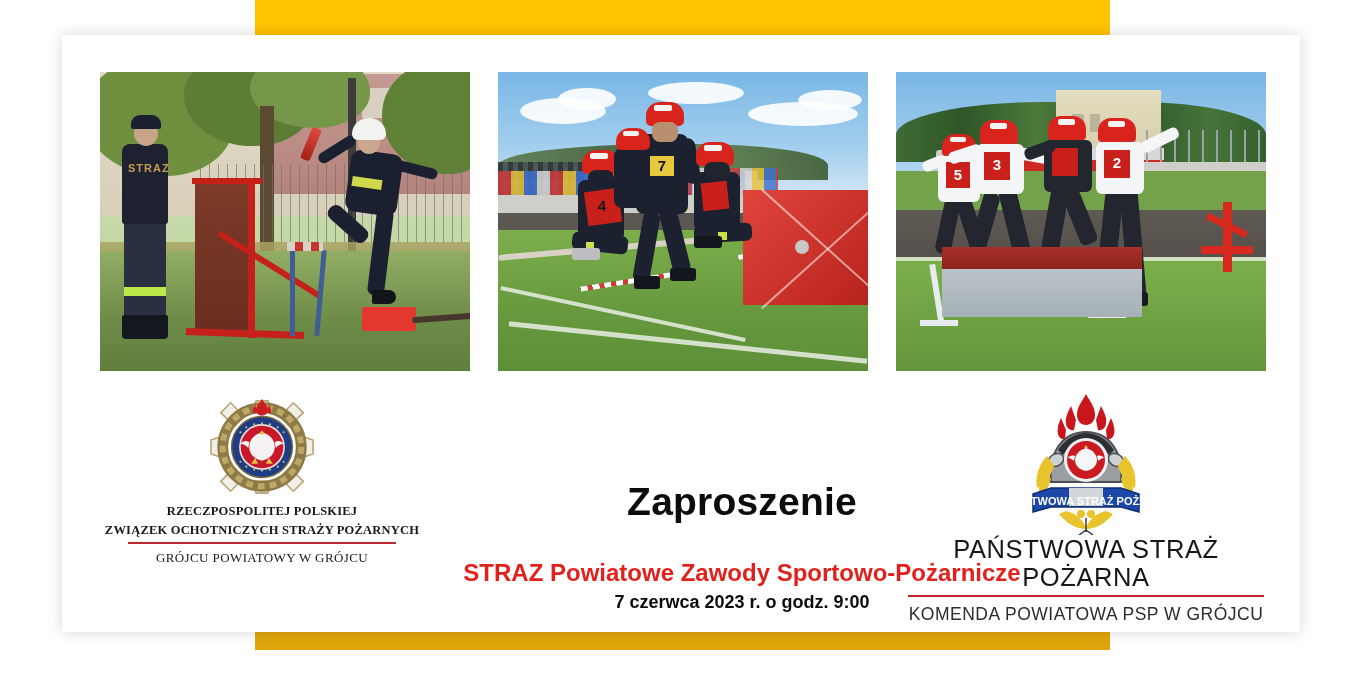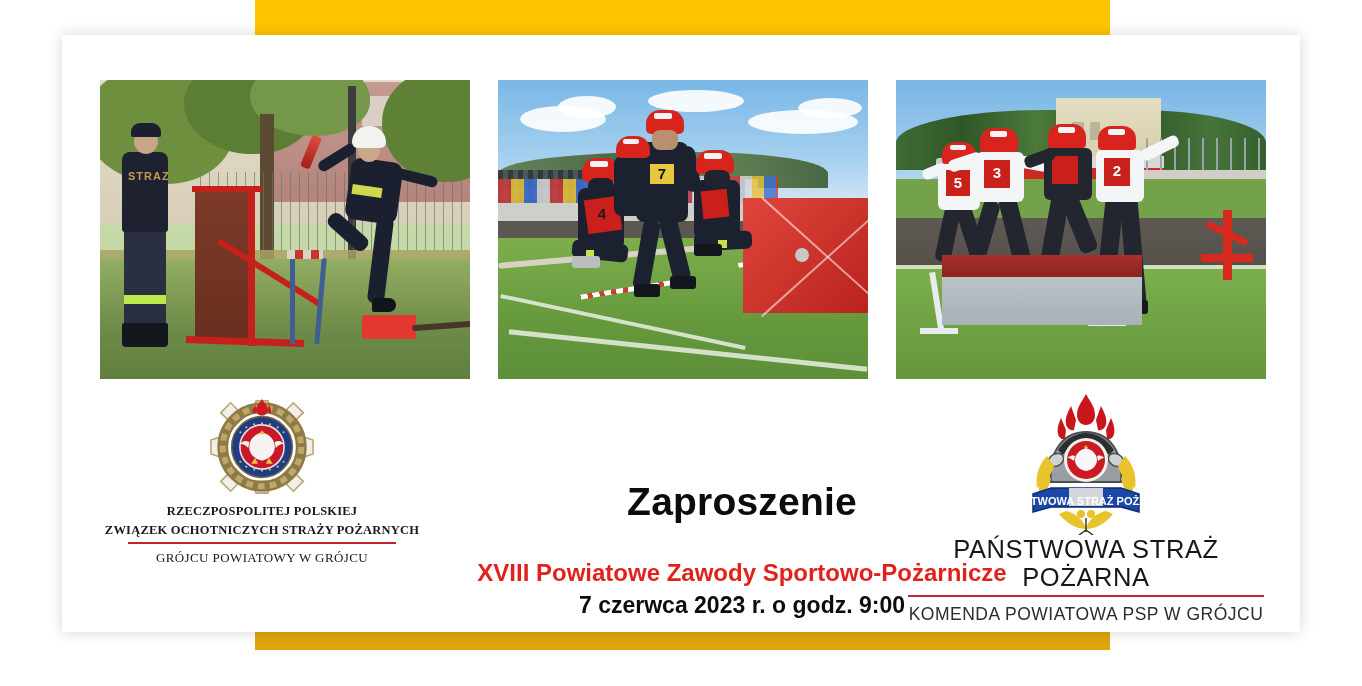--- a/index.html
+++ b/index.html
@@ -25,21 +25,21 @@
   
   .card{
     position:absolute;left:62px;top:35px;width:1238px;height:597px;
     background:#ffffff;
     box-shadow:0 0 14px rgba(0,0,0,.16);
     z-index:2;
   }
 
   
   .photos{
-    position:absolute;left:38px;top:45px;width:1166px;height:299px;
+    position:absolute;left:38px;top:37px;width:1166px;height:299px;
     display:flex;justify-content:space-between;align-items:flex-start;
   }
   .photo{
     width:370px;height:299px;position:relative;overflow:hidden;
     background:#9ab;
   }
 
   
   .p1{background:linear-gradient(#cfe0b4 0%,#bcd29c 100%);}
   .p1 .sky{position:absolute;left:0;top:0;width:100%;height:48%;
@@ -222,21 +222,21 @@
     position:absolute;left:330px;top:90px;width:700px;text-align:center;
   }
   .invite-title{
     font-size:39px;font-weight:700;color:#0b0c0e;letter-spacing:.2px;
     margin:0 0 34px 0;
   }
   .event-l1,.event-l2{
     font-size:24px;font-weight:700;color:#E2211C;line-height:1.22;margin:0;
   }
   .event-l3{
-    font-size:23px;font-weight:700;color:#0b0c0e;margin:5px 0 0 0;text-align:center;
+    font-size:18px;font-weight:700;color:#0b0c0e;margin:5px 0 0 0;text-align:center;
   }
 
   
   .logo-right{
     position:absolute;right:14px;top:0px;width:400px;text-align:center;
   }
   .psp-emblem{width:150px;height:145px;margin:0 auto;display:block;}
   .psp-l1{
     margin-top:0px;font-size:25.5px;font-weight:400;color:#16171a;
     letter-spacing:.6px;line-height:1.1;
@@ -486,21 +486,21 @@
         </svg>
 
         <div class="zosp-l1">RZECZPOSPOLITEJ POLSKIEJ</div>
         <div class="zosp-l1">ZWIĄZEK OCHOTNICZYCH STRAŻY POŻARNYCH</div>
         <div class="zosp-rule"></div>
         <div class="zosp-l3">GRÓJCU POWIATOWY W GRÓJCU</div>
       </div>
 
       <div class="center-block">
         <h1 class="invite-title">Zaproszenie</h1>
-        <p class="event-l1">XVIII Powiatowe Zawody Sportowo-Pożarnicze</p>
+        <p class="event-l1">STRAZ Powiatowe Zawody Sportowo-Pożarnicze</p>
         <p class="event-l3">7 czerwca 2023 r. o godz. 9:00</p>
       </div>
 
       <div class="logo-right">
         <svg class="psp-emblem" viewBox="0 0 150 145">
 
           <g fill="#c8161c">
             <path d="M75 4 c-5 9 -9 13 -9 21 c0 6 4 10 9 10 c5 0 9 -4 9 -10 c0 -8 -4 -12 -9 -21z"></path>
             <path d="M60 16 c-4 8 -6 12 -5 18 c1 5 5 7 8 6 l2 -10z"></path>
             <path d="M90 16 c4 8 6 12 5 18 c-1 5 -5 7 -8 6 l-2 -10z"></path>

